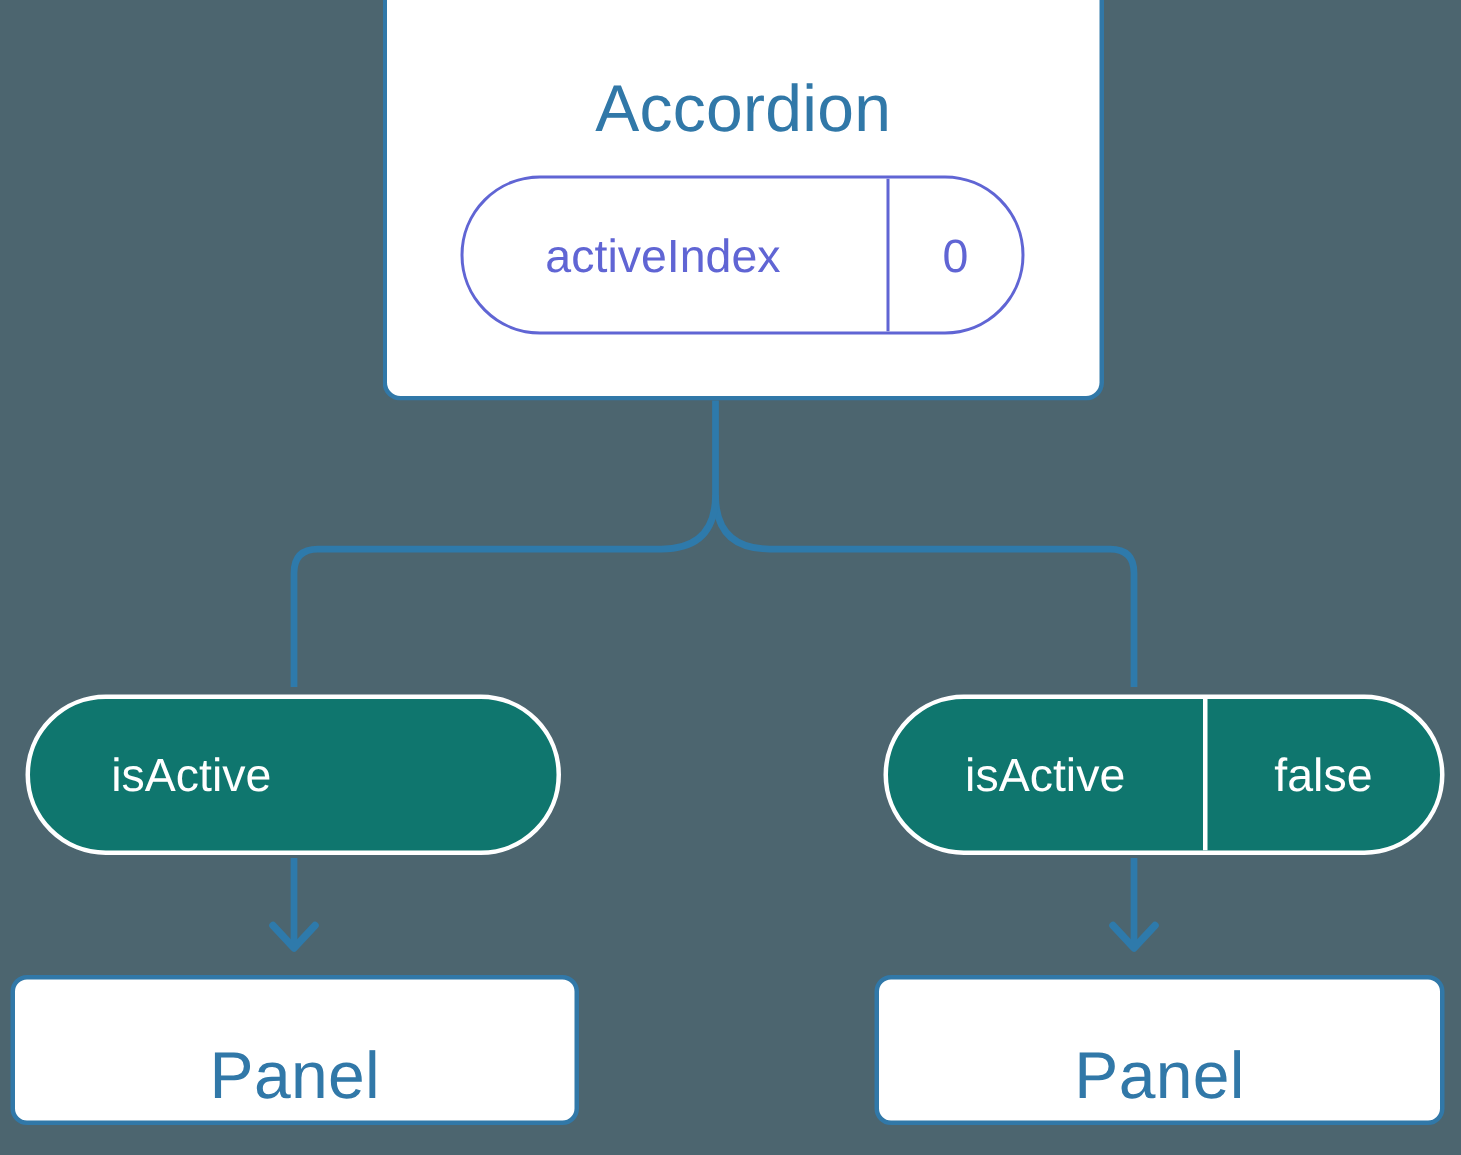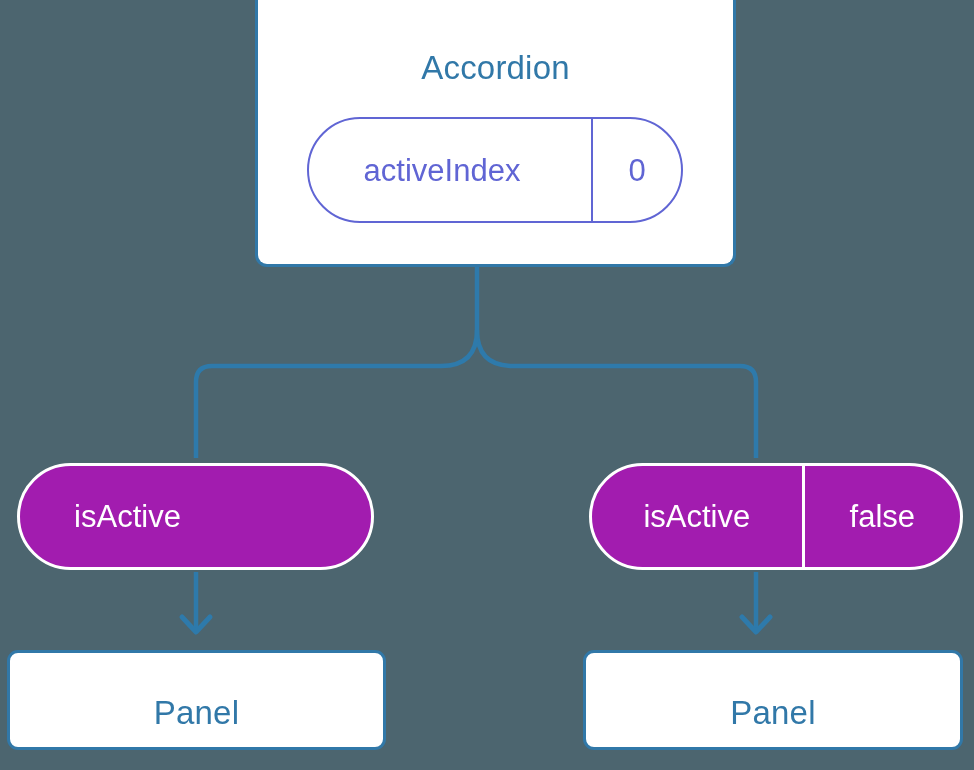--- a/index.html
+++ b/index.html
@@ -33,21 +33,21 @@
   .card {
     position: absolute;
     z-index: 2;
     background: #ffffff;
     border: 3px solid #3178a8;
     border-radius: 11px;
     box-sizing: border-box;
   }
   .card-title {
     color: #3178a8;
-    font-size: 33px;
+    font-size: 44px;
     font-weight: 400;
     text-align: center;
     letter-spacing: 0.2px;
     line-height: 1;
     white-space: nowrap;
   }
 
   
   #accordion-card {
     left: 255px;
@@ -107,21 +107,21 @@
   .pill.outline .pill-key,
   .pill.outline .pill-val {
     color: #6065d4;
   }
   .pill.outline .pill-val {
     border-left: 2px solid #6065d4;
   }
 
   
   .pill.filled {
-    background: #a21caf;
+    background: #0f766e;
     border: 3px solid #ffffff;
   }
   .pill.filled .pill-key,
   .pill.filled .pill-val {
     color: #ffffff;
   }
   .pill.filled .pill-val {
     border-left: 3px solid #ffffff;
   }
 

